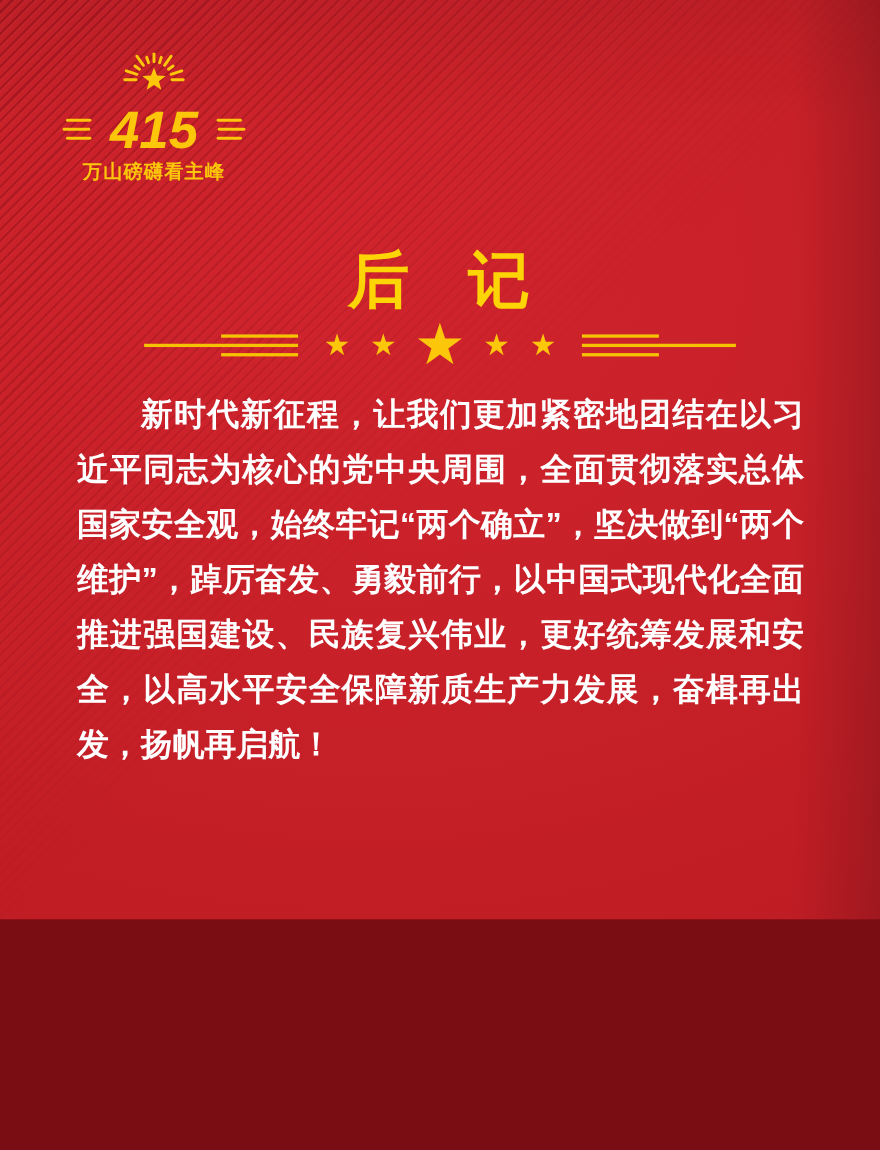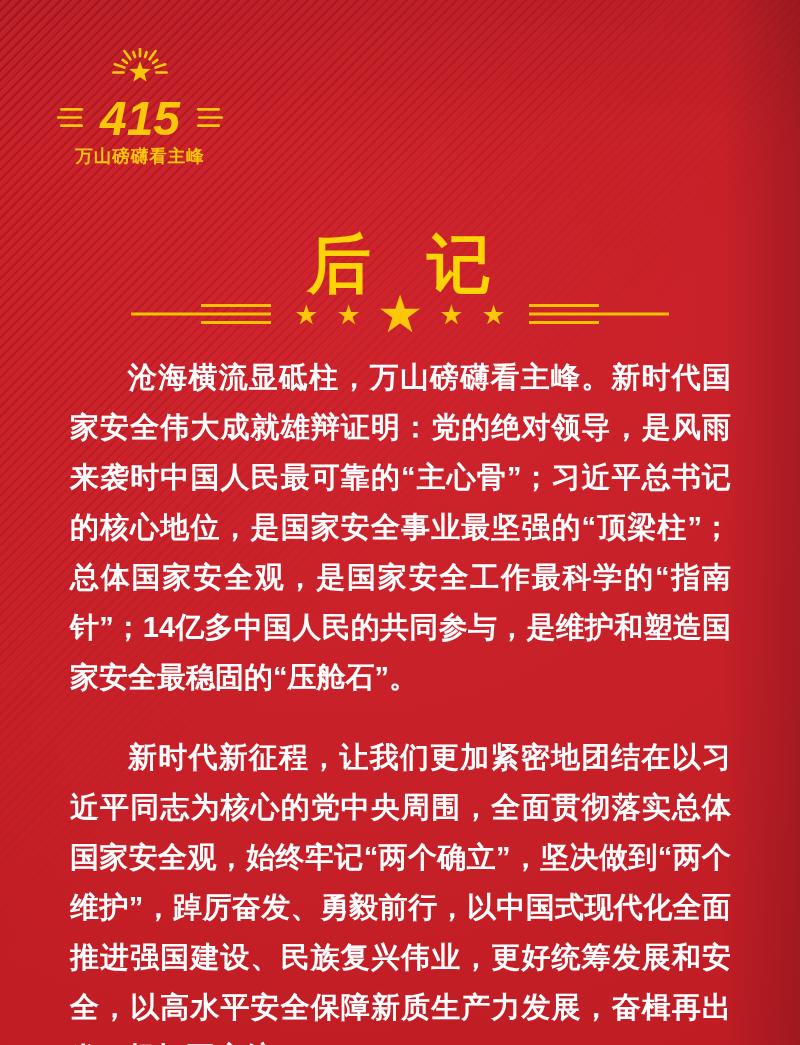--- a/index.html
+++ b/index.html
@@ -1,18 +1,18 @@
 <!DOCTYPE html>
 <html><head>
 <meta charset="utf-8">
 <style>
   html,body{margin:0;padding:0;background:#7a0d13;}
   .poster{
     position:relative;
-    width:800px;height:1045px;
+    width:800px;height:836px;
     overflow:hidden;
     font-family:"Liberation Sans","DejaVu Sans",sans-serif;
     background:
       linear-gradient(to right, rgba(0,0,0,0) 90%, rgba(0,0,0,0.16) 100%),
       linear-gradient(to bottom, rgba(0,0,0,0.06) 0%, rgba(0,0,0,0) 14%),
       radial-gradient(140% 100% at 42% 30%, #d0242d 0%, #c51f27 55%, #b91a22 100%);
   }
   .stripes{
     position:absolute;inset:0;pointer-events:none;
     background:repeating-linear-gradient(135deg,
@@ -27,21 +27,21 @@
   .logo svg{display:block;margin:0 auto;}
   .logo-subtitle{
     margin-top:2px;
     font-size:17.5px;font-weight:800;letter-spacing:1px;
     color:#fcc70a;white-space:nowrap;
   }
   
   .page-title{
     position:absolute;top:186px;left:0;width:100%;
     text-align:center;
-    font-size:64px;font-weight:900;line-height:1.1;
+    font-size:56px;font-weight:900;line-height:1.1;
     color:#fdd406;word-spacing:34px;letter-spacing:2px;
   }
   
   .divider{
     position:absolute;top:286px;left:0;width:100%;height:56px;
     display:flex;align-items:center;justify-content:center;
   }
   .line-group{position:relative;width:140px;height:22px;flex:0 0 auto;}
   .line-group .long{
     position:absolute;top:50%;left:0;width:100%;height:3px;
@@ -119,16 +119,15 @@
       <span class="star">★</span>
     </span>
     <span class="line-group right">
       <i class="long"></i>
         <i class="t1"></i>
         <i class="t3"></i>
     </span>
   </div>
 
   <div class="content">
-    <p>沧海横流显砥柱，万山磅礴看主峰。新时代国家安全伟大成就雄辩证明：党的绝对领导，是风雨来袭时中国人民最可靠的“主心骨”；习近平总书记的核心地位，是国家安全事业最坚强的“顶梁柱”；总体国家安全观，是国家安全工作最科学的“指南针”；14亿多中国人民的共同参与，是维护和塑造国家安全最稳固的“压舱石”。</p>
     <p>新时代新征程，让我们更加紧密地团结在以习近平同志为核心的党中央周围，全面贯彻落实总体国家安全观，始终牢记“两个确立”，坚决做到“两个维护”，踔厉奋发、勇毅前行，以中国式现代化全面推进强国建设、民族复兴伟业，更好统筹发展和安全，以高水平安全保障新质生产力发展，奋楫再出发，扬帆再启航！</p>
   </div>
 </div>
 
 </body></html>

